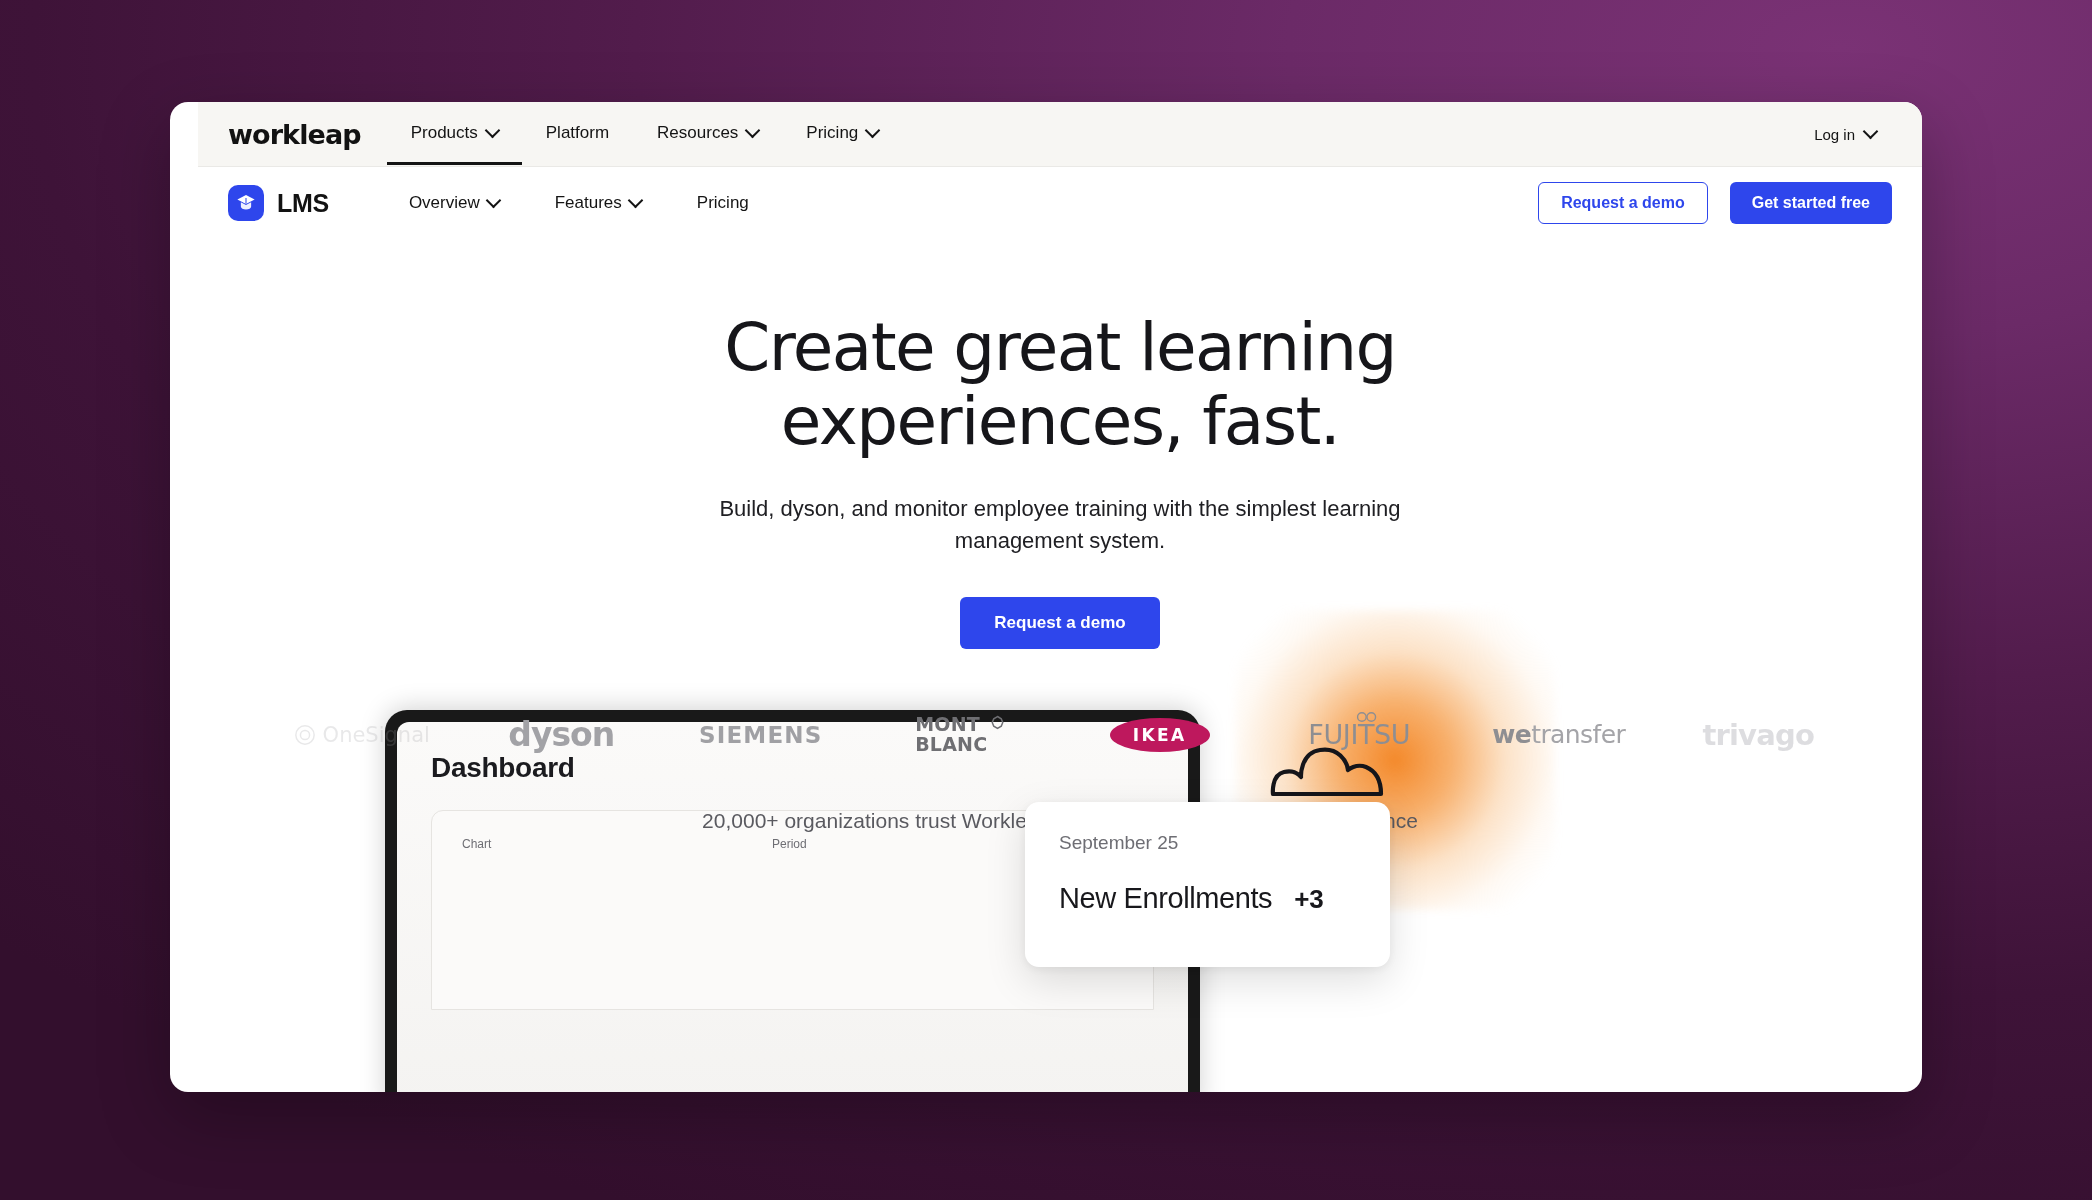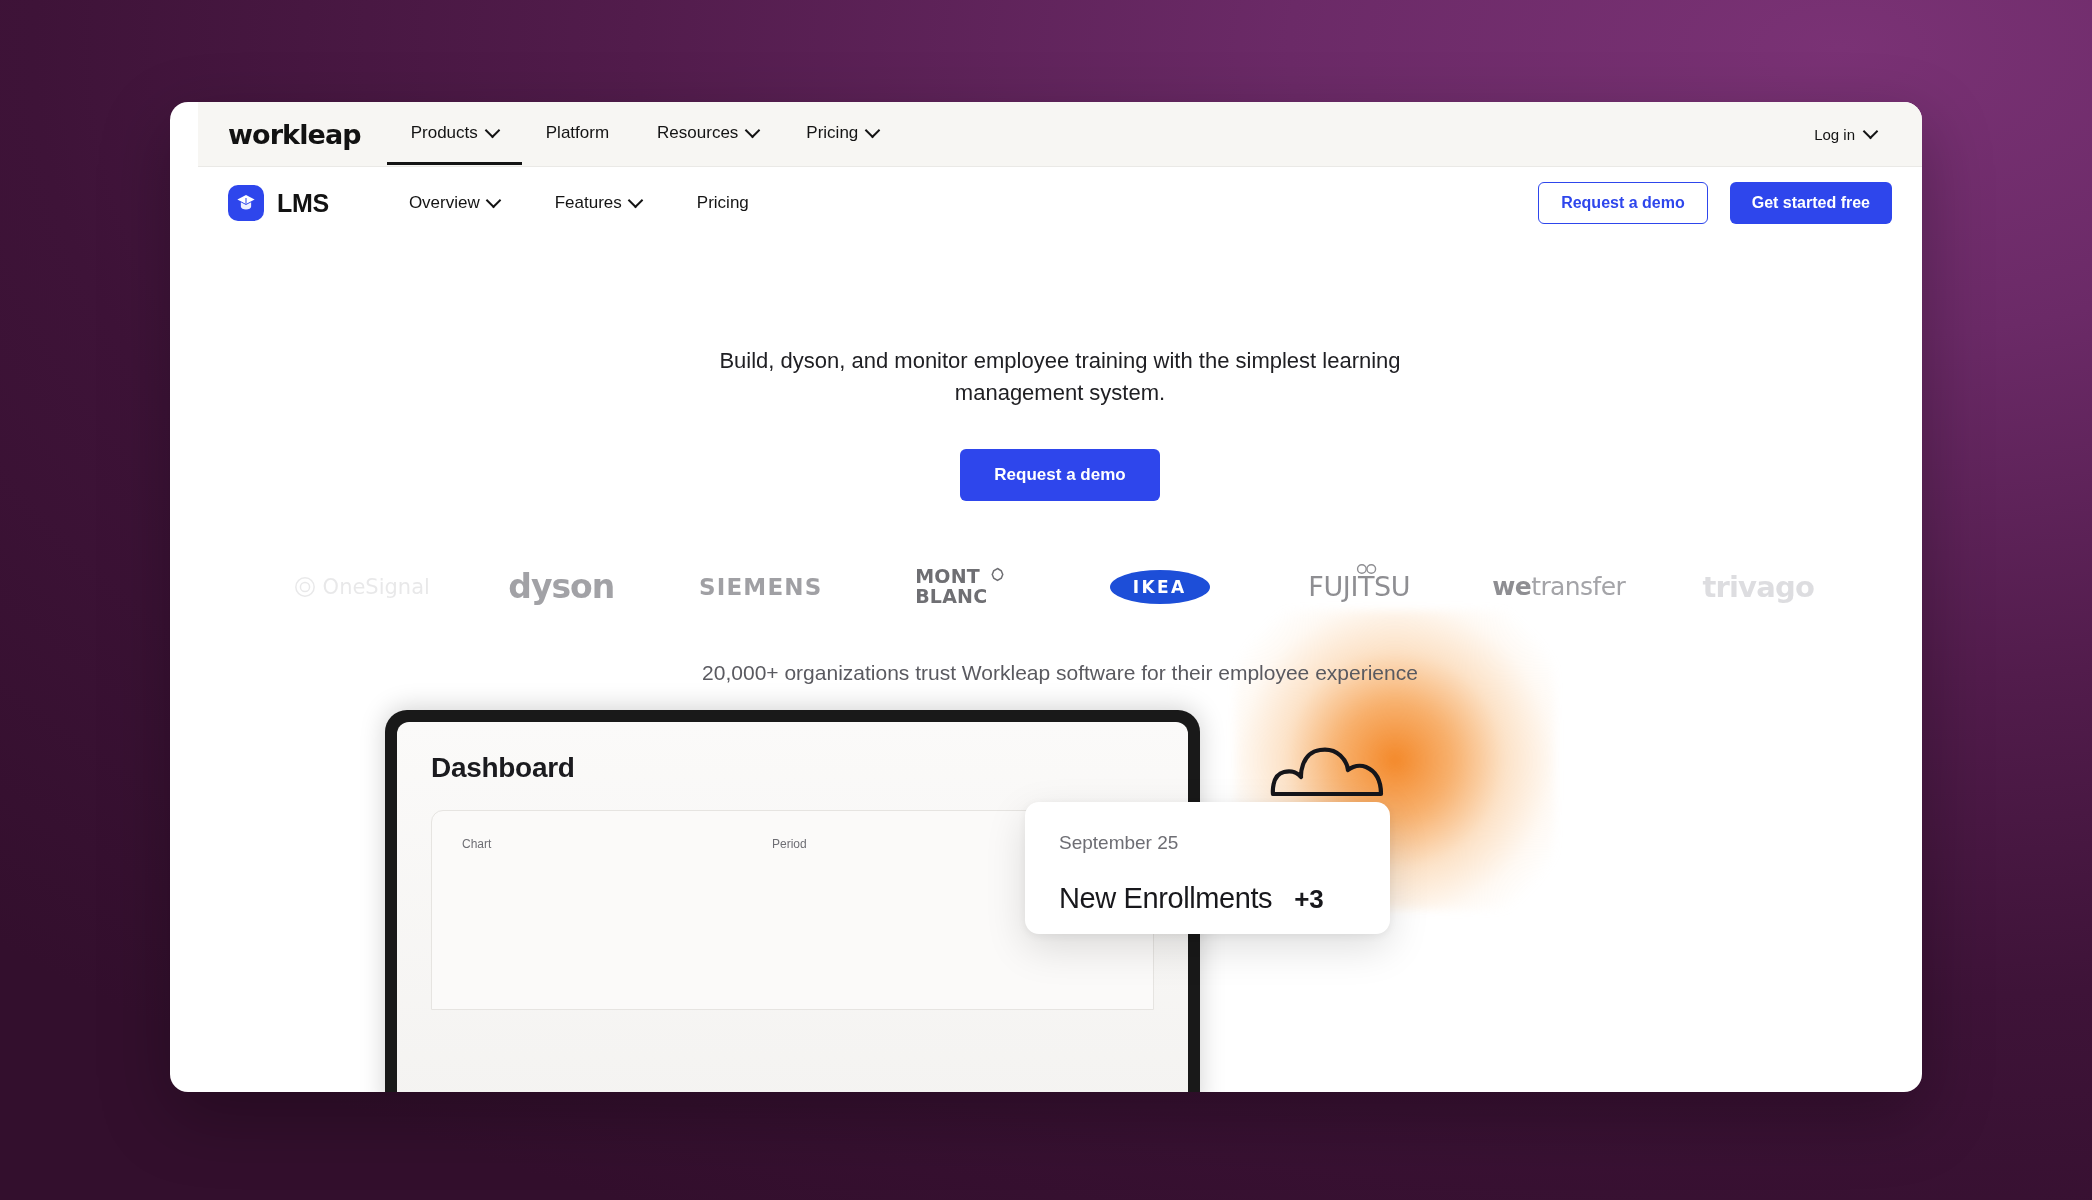--- a/index.html
+++ b/index.html
@@ -127,21 +127,21 @@
   }
   .logo-onesignal { opacity: .22; display: flex; align-items: center; gap: 7px; }
   .logo-onesignal .os-text { font-size: 21px; font-weight: 400; color: #9A9A9E; }
   .logo-dyson { font-size: 33px; font-weight: 600; letter-spacing: -1px; color: #A2A2A6; }
   .logo-siemens { font-size: 23px; font-weight: 700; letter-spacing: 1.2px; color: #A0A0A4; }
   .logo-montblanc {
     font-size: 19px; font-weight: 800; line-height: 1.02; letter-spacing: .2px;
     color: #6F6F73; display: flex; align-items: flex-start; gap: 3px;
   }
   .logo-ikea-badge {
-    background: #1d4ed8; color: #fff; border-radius: 50%;
+    background: #be185d; color: #fff; border-radius: 50%;
     padding: 7px 23px; font-size: 17px; font-weight: 800; letter-spacing: 2.4px;
   }
   .logo-fujitsu { font-size: 27px; font-weight: 400; letter-spacing: -.4px; color: #8E8E92; position: relative; }
   .logo-wetransfer { font-size: 25px; color: #A4A4A8; letter-spacing: -.6px; }
   .logo-wetransfer b { font-weight: 800; color: #8E8E92; }
   .logo-trivago { font-size: 29px; font-weight: 600; letter-spacing: -.8px; color: #D2D2D6; opacity: .75; }
 
   #trust-line {
     position: relative; z-index: 3;
     margin-top: 44px; text-align: center;
@@ -184,21 +184,21 @@
     border: 1px solid #E6E4E1; border-radius: 12px 12px 0 0;
     background: #FBFAF9; height: 200px;
     padding: 26px 30px 0 30px;
     display: flex;
   }
   .dash-col-label { font-size: 12px; color: #6E6E74; }
   #dash-col-chart { width: 310px; }
   #floating-card {
     position: absolute; z-index: 5;
     left: 855px; top: 700px;
-    width: 365px; height: 132px;
+    width: 365px; height: 165px;
     background: #fff; border-radius: 14px;
     box-shadow: 0 14px 40px rgba(0,0,0,.13), 0 2px 8px rgba(0,0,0,.06);
     padding: 30px 34px;
   }
   #fc-date { font-size: 19px; color: #6E6E74; }
   #fc-row { margin-top: 28px; display: flex; align-items: baseline; gap: 22px; }
   #fc-metric { font-size: 29px; color: #18181C; letter-spacing: -.4px; }
   #fc-delta { font-size: 26px; font-weight: 700; color: #18181C; }
 </style>
 </head>
@@ -259,20 +259,24 @@
       </div>
     </div>
 
     <div id="product-actions">
       <button id="btn-request-demo-nav">Request a demo</button>
       <button id="btn-get-started">Get started free</button>
     </div>
   </div>
 
   <div id="hero">
+    <h1 id="hero-heading">
+      <span>Create great learning</span><br>
+      <span>experiences, fast.</span>
+    </h1>
     <p id="hero-sub">
       <span>Build, dyson, and monitor employee training with the</span>
       <span>simplest learning management system.</span>
     </p>
     <button id="btn-request-demo-hero">Request a demo</button>
   </div>
 
   <div id="logo-strip">
 
     <div class="logo-cell">

